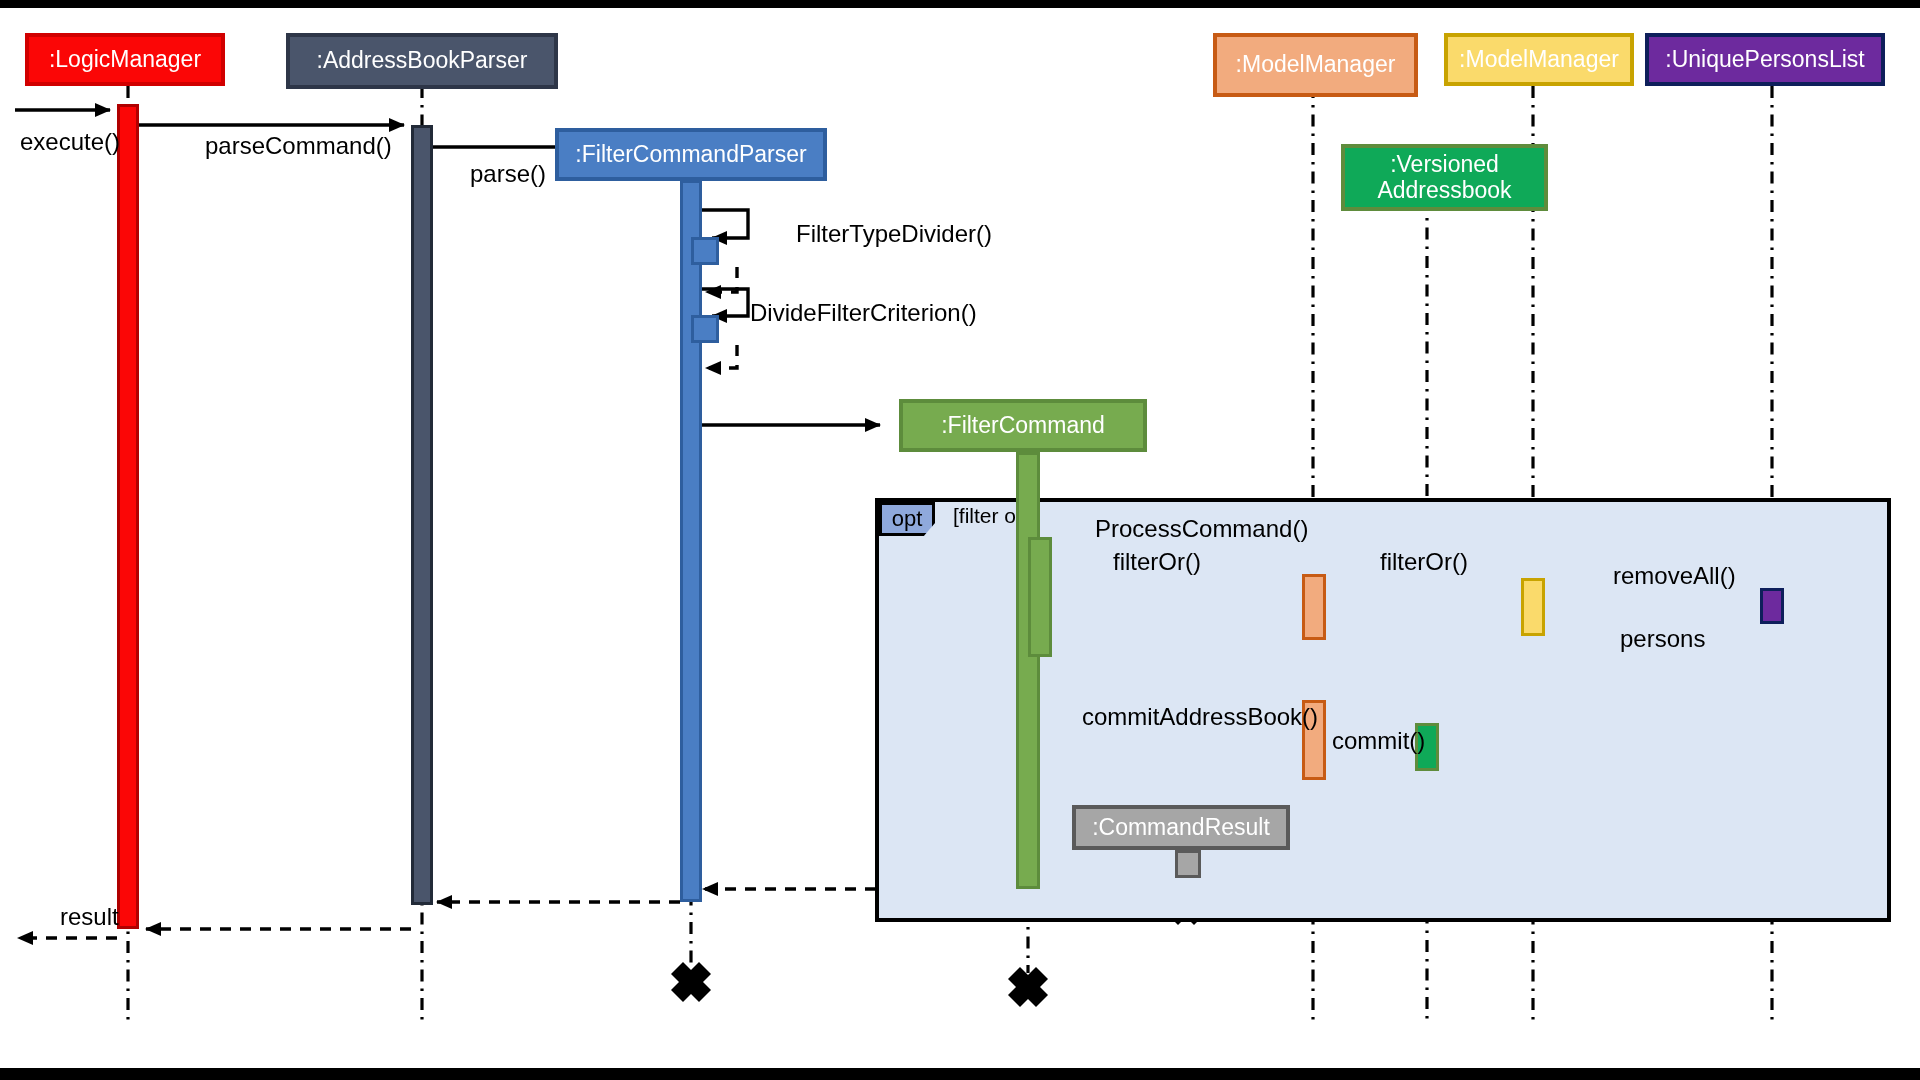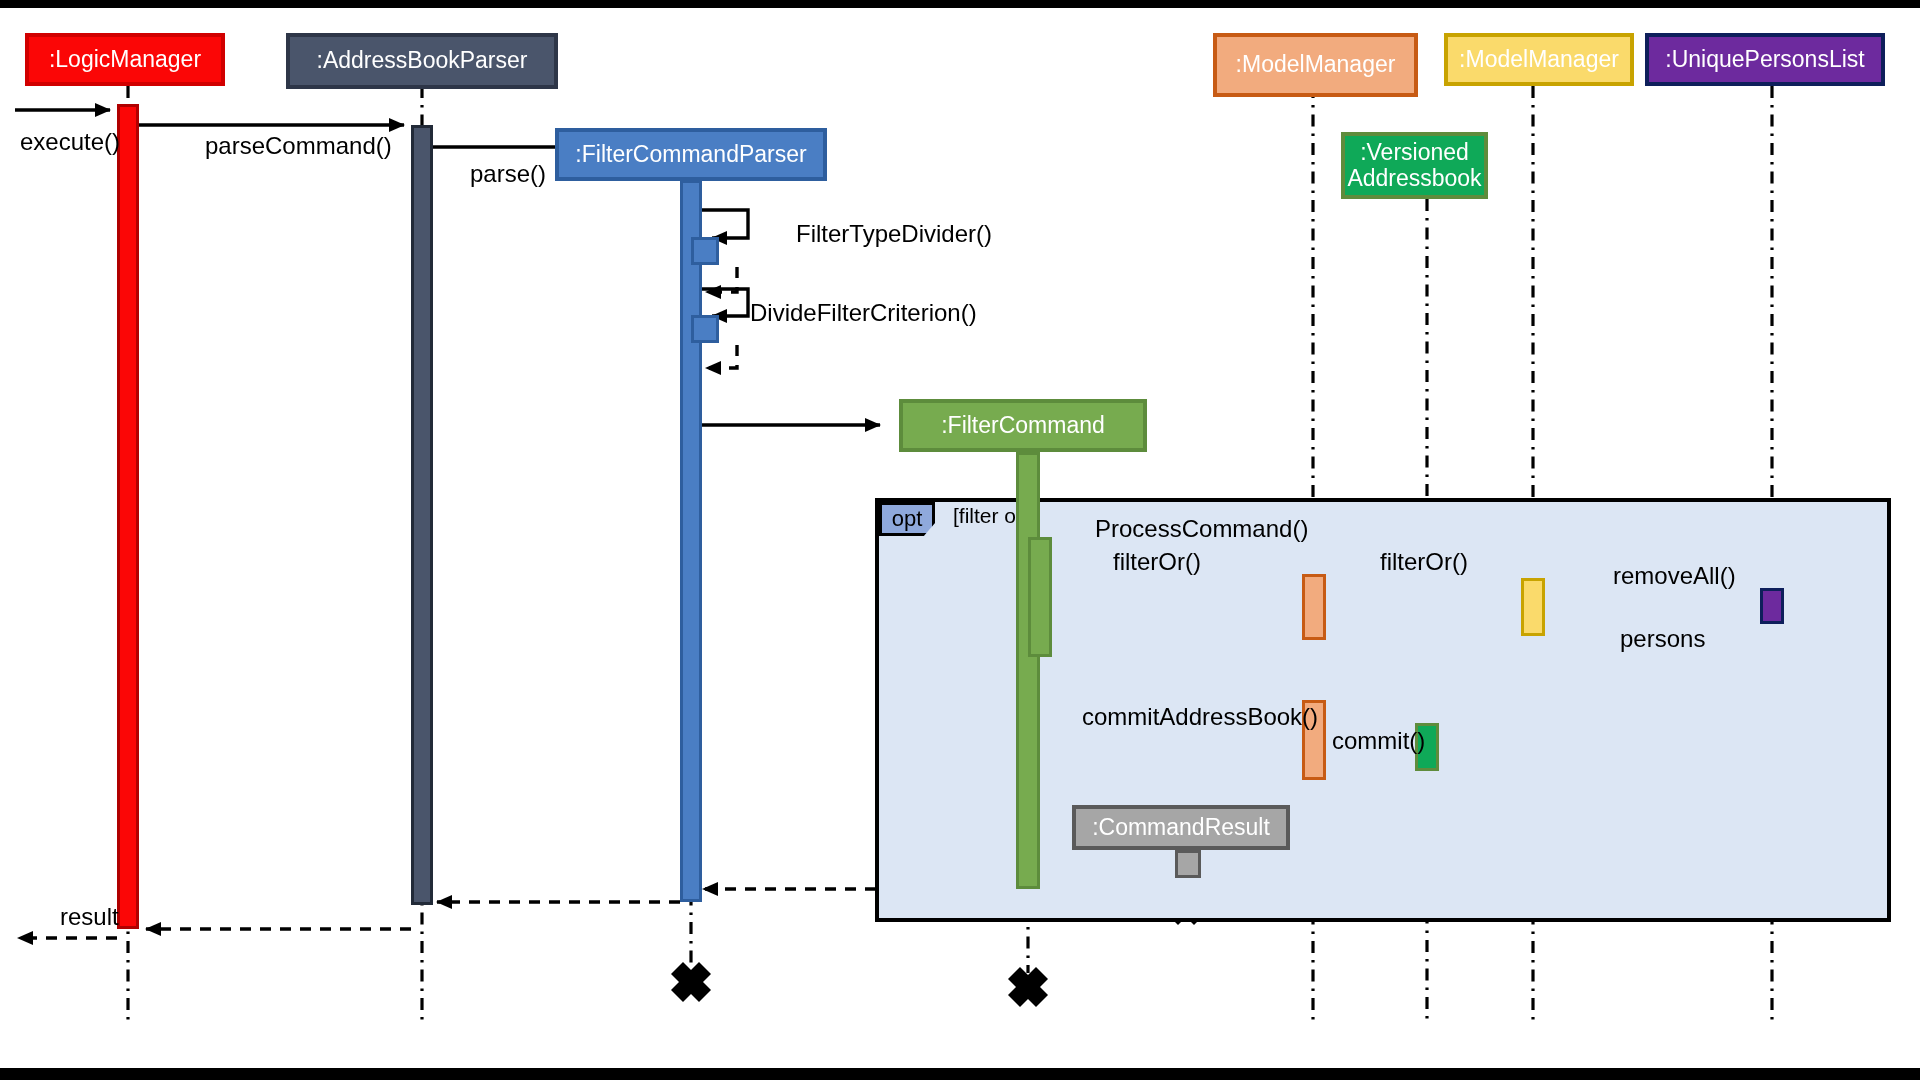--- a/index.html
+++ b/index.html
@@ -212,21 +212,21 @@
       <div class="act" style="left: 1415px; top: 723px; width: 24px; height: 48px; background: rgb(15, 169, 88); border: 3px solid rgb(95, 140, 60);"></div>
       <div class="act" style="left: 1175px; top: 850px; width: 26px; height: 28px; background: rgb(166, 166, 166); border: 3px solid rgb(90, 90, 90);"></div>
     </div>
 
   <div id="participants">
       <div class="lbox" style="left: 25px; top: 33px; width: 200px; height: 53px; background: rgb(251, 6, 6); border: 4px solid rgb(209, 0, 0);"><span>:LogicManager</span></div>
       <div class="lbox" style="left: 286px; top: 33px; width: 272px; height: 56px; background: rgb(74, 85, 107); border: 4px solid rgb(46, 54, 72);"><span>:AddressBookParser</span></div>
       <div class="lbox" style="left: 555px; top: 128px; width: 272px; height: 53px; background: rgb(74, 126, 196); border: 4px solid rgb(46, 94, 158);"><span>:FilterCommandParser</span></div>
       <div class="lbox" style="left: 899px; top: 399px; width: 248px; height: 53px; background: rgb(119, 171, 79); border: 4px solid rgb(93, 140, 60);"><span>:FilterCommand</span></div>
       <div class="lbox" style="left: 1213px; top: 33px; width: 205px; height: 64px; background: rgb(242, 171, 126); border: 4px solid rgb(199, 91, 20);"><span>:ModelManager</span></div>
-      <div class="lbox" style="left: 1341px; top: 132px; width: 147px; height: 67px; background: rgb(15, 169, 88); border: 4px solid rgb(95, 140, 60);"><span>:Versioned
+      <div class="lbox" style="left: 1341px; top: 144px; width: 207px; height: 67px; background: rgb(15, 169, 88); border: 4px solid rgb(95, 140, 60);"><span>:Versioned
 Addressbook</span></div>
       <div class="lbox" style="left: 1444px; top: 33px; width: 190px; height: 53px; background: rgb(250, 218, 107); border: 4px solid rgb(200, 163, 0);"><span>:ModelManager</span></div>
       <div class="lbox" style="left: 1645px; top: 33px; width: 240px; height: 53px; background: rgb(109, 42, 158); border: 4px solid rgb(14, 31, 91);"><span>:UniquePersonsList</span></div>
       <div class="lbox" style="left: 1072px; top: 805px; width: 218px; height: 45px; background: rgb(166, 166, 166); border: 4px solid rgb(90, 90, 90);"><span>:CommandResult</span></div>
     </div>
 
   <div id="messages">
       <div class="msg" style="left: 20px; top: 128px;">execute()</div>
       <div class="msg" style="left: 205px; top: 132px;">parseCommand()</div>
       <div class="msg" style="left: 470px; top: 132px; margin-top: 28px;">parse()</div>

